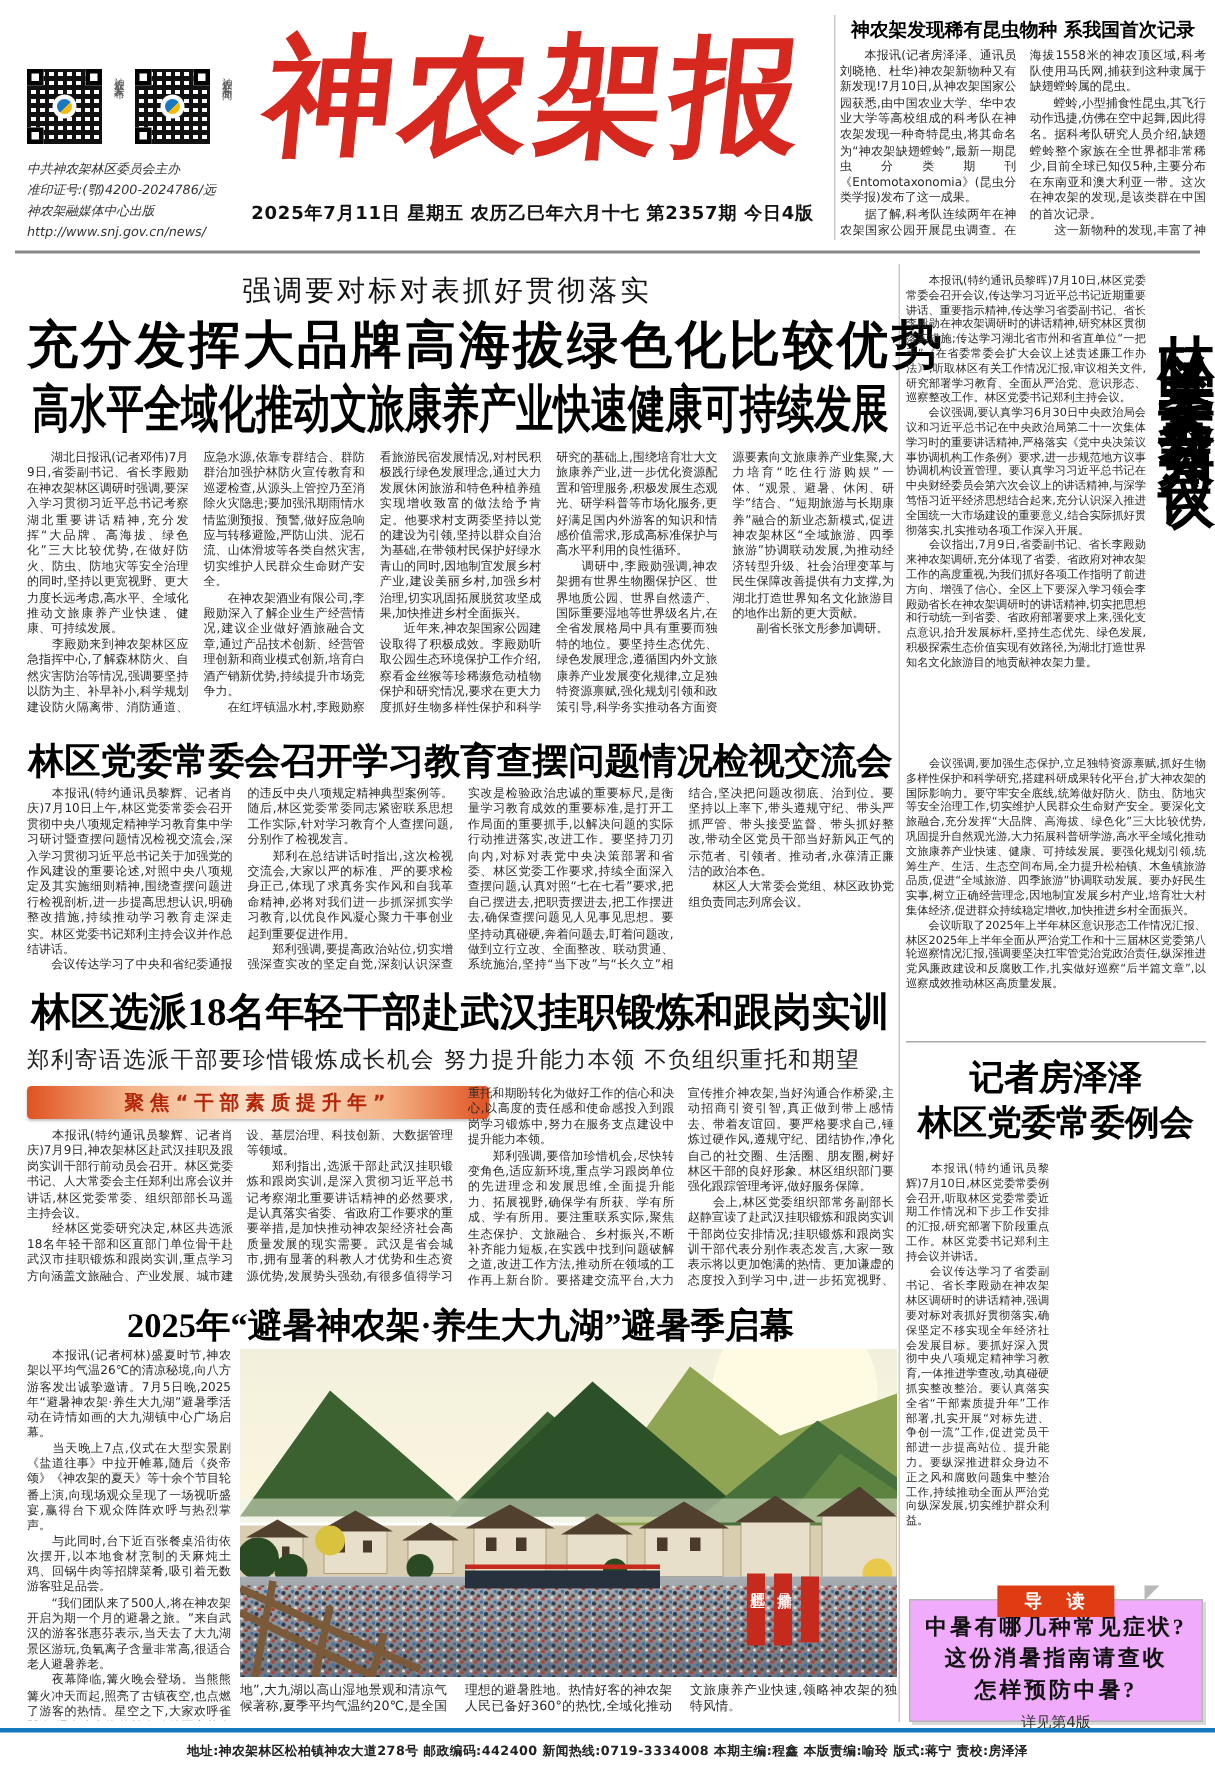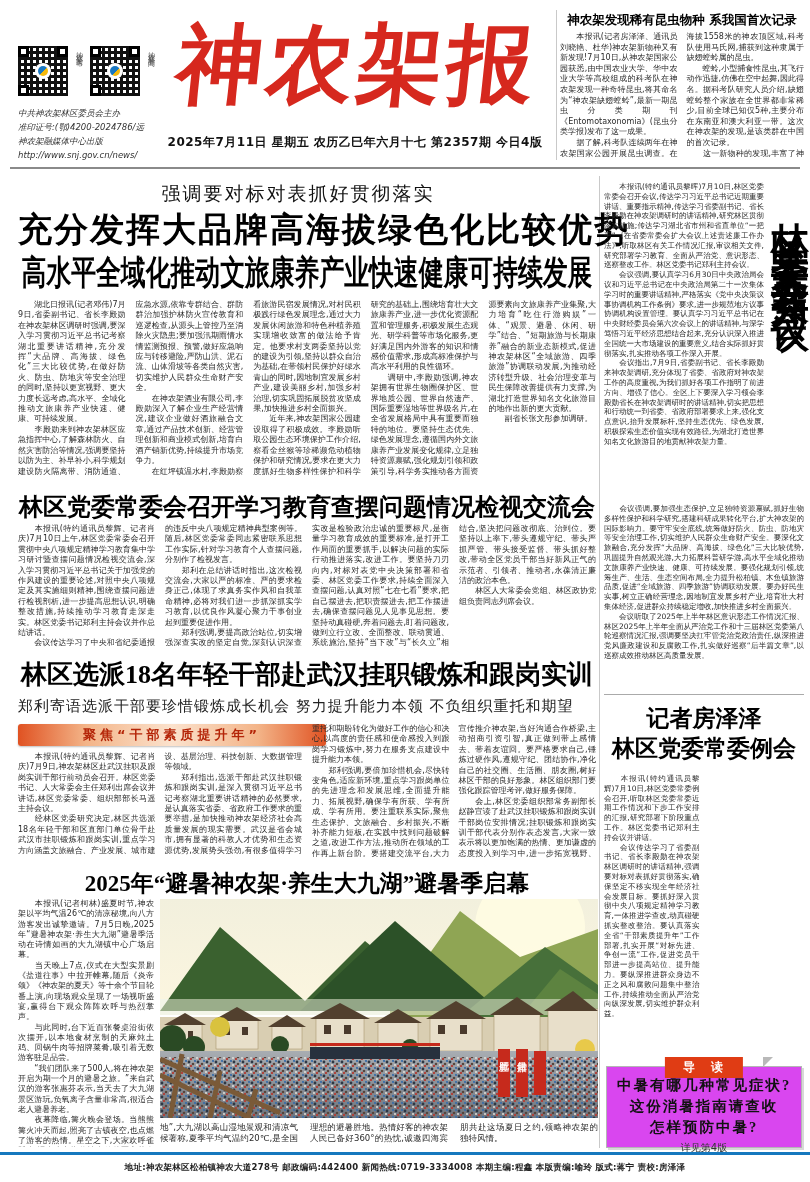--- a/index.html
+++ b/index.html
@@ -40,21 +40,21 @@
   .subhead{font-size:15px;color:#222;letter-spacing:1px;text-align:left;white-space:nowrap;}
   .banner{height:22px;border-radius:3px;display:flex;align-items:center;justify-content:center;
           background:linear-gradient(90deg,#e05222,#f3b488 22%,#fbe2cd 50%,#f3b488 78%,#e05222);
           box-shadow:0 1px 2px rgba(0,0,0,.25);}
   .banner span{font-size:13px;font-weight:900;letter-spacing:4px;color:#b42508;}
   .h4{font-size:23px;font-weight:900;white-space:nowrap;color:#000;text-align:center;}
   
   .vhead{writing-mode:vertical-rl;font-size:38px;font-weight:900;letter-spacing:9px;color:#000;}
   .rbody{font-size:7.5px;line-height:9.8px;}
   .h5{font-size:23px;font-weight:900;color:#000;text-align:center;line-height:30px;white-space:nowrap;}
-  .daodu-box{border:1px solid #b5b5b5;background:#d946ef;box-shadow:2px 2px 0 #d8d8d8;position:relative;}
+  .daodu-box{border:1px solid #b5b5b5;background:#f0abfc;box-shadow:2px 2px 0 #d8d8d8;position:relative;}
   .daodu-tab{position:absolute;top:-10px;left:50%;transform:translateX(-50%);background:#e03c14;color:#fff;
              font-size:12px;font-weight:bold;letter-spacing:6px;padding:2px 14px 2px 18px;white-space:nowrap;}
   .daodu-fold{position:absolute;top:-10px;right:28px;width:0;height:0;border-left:10px solid #b9b9b9;border-bottom:10px solid transparent;}
   .daodu-line{font-family:"Liberation Serif","DejaVu Serif",serif;font-size:14.5px;font-weight:900;
               color:#111;text-align:center;line-height:21px;letter-spacing:2px;}
   .daodu-note{font-size:10px;color:#333;text-align:center;margin-top:3px;}
   .bluebar{background:#1578be;height:3px;}
   .footer{font-size:8.5px;font-weight:bold;color:#222;text-align:center;letter-spacing:.3px;white-space:nowrap;}
 </style>
 </head>
@@ -227,21 +227,21 @@
       </g>
       <g>
         <rect x="338" y="150" width="12" height="48" fill="#c62a1c"></rect>
         <rect x="356" y="150" width="12" height="48" fill="#c62a1c"></rect>
         <rect x="374" y="152" width="12" height="44" fill="#c62a1c"></rect>
         <text x="344" y="155" fill="#ffffff" font-size="10" style="writing-mode:vertical-rl;font-family:'DejaVu Sans',sans-serif;">肥膘鱼</text>
         <text x="362" y="155" fill="#ffffff" font-size="10" style="writing-mode:vertical-rl;font-family:'DejaVu Sans',sans-serif;">腊排骨</text>
       </g>
     </svg>
   </div>
-  <div class="abs jtext cols3" style="left:160px;top:1122px;width:438px;height:25px;">地”,大九湖以高山湿地景观和清凉气候著称,夏季平均气温约20℃,是全国理想的避暑胜地。热情好客的神农架人民已备好360°的热忱,诚邀四海宾朋共赴这场夏日之约,领略神农架的独特风情。</div>
+  <div class="abs jtext cols3" style="left:160px;top:1122px;width:438px;height:25px;">地”,大九湖以高山湿地景观和清凉气候著称,夏季平均气温约20℃,是全国理想的避暑胜地。热情好客的神农架人民已备好360°的热忱,全域化推动文旅康养产业快速,领略神农架的独特风情。</div>
 
   <div class="abs jtext rbody" style="left:604px;top:182px;width:160px;height:316px;">　　本报讯(特约通讯员黎晖)7月10日,林区党委常委会召开会议,传达学习习近平总书记近期重要讲话、重要指示精神,传达学习省委副书记、省长李殿勋在神农架调研时的讲话精神,研究林区贯彻落实措施;传达学习湖北省市州和省直单位“一把手”《在省委常委会扩大会议上述责述廉工作办法》,听取林区有关工作情况汇报,审议相关文件,研究部署学习教育、全面从严治党、意识形态、巡察整改工作。林区党委书记郑利主持会议。
 　　会议强调,要认真学习6月30日中央政治局会议和习近平总书记在中央政治局第二十一次集体学习时的重要讲话精神,严格落实《党中央决策议事协调机构工作条例》要求,进一步规范地方议事协调机构设置管理。要认真学习习近平总书记在中央财经委员会第六次会议上的讲话精神,与深学笃悟习近平经济思想结合起来,充分认识深入推进全国统一大市场建设的重要意义,结合实际抓好贯彻落实,扎实推动各项工作深入开展。
 　　会议指出,7月9日,省委副书记、省长李殿勋来神农架调研,充分体现了省委、省政府对神农架工作的高度重视,为我们抓好各项工作指明了前进方向、增强了信心。全区上下要深入学习领会李殿勋省长在神农架调研时的讲话精神,切实把思想和行动统一到省委、省政府部署要求上来,强化支点意识,抬升发展标杆,坚持生态优先、绿色发展,积极探索生态价值实现有效路径,为湖北打造世界知名文化旅游目的地贡献神农架力量。</div>
   <div class="abs vhead serif" style="left:764px;top:192px;height:480px;">林区党委常委会召开会议</div>
   <div class="abs jtext rbody" style="left:604px;top:504px;width:200px;height:186px;">　　会议强调,要加强生态保护,立足独特资源禀赋,抓好生物多样性保护和科学研究,搭建科研成果转化平台,扩大神农架的国际影响力。要守牢安全底线,统筹做好防火、防虫、防地灾等安全治理工作,切实维护人民群众生命财产安全。要深化文旅融合,充分发挥“大品牌、高海拔、绿色化”三大比较优势,巩固提升自然观光游,大力拓展科普研学游,高水平全域化推动文旅康养产业快速、健康、可持续发展。要强化规划引领,统筹生产、生活、生态空间布局,全力提升松柏镇、木鱼镇旅游品质,促进“全域旅游、四季旅游”协调联动发展。要办好民生实事,树立正确经营理念,因地制宜发展乡村产业,培育壮大村集体经济,促进群众持续稳定增收,加快推进乡村全面振兴。
 　　会议听取了2025年上半年林区意识形态工作情况汇报、林区2025年上半年全面从严治党工作和十三届林区党委第八轮巡察情况汇报,强调要坚决扛牢管党治党政治责任,纵深推进党风廉政建设和反腐败工作,扎实做好巡察“后半篇文章”,以巡察成效推动林区高质量发展。</div>
 
   <div class="abs" style="left:604px;top:694px;width:200px;height:1px;background:#aaa;"></div>
 

